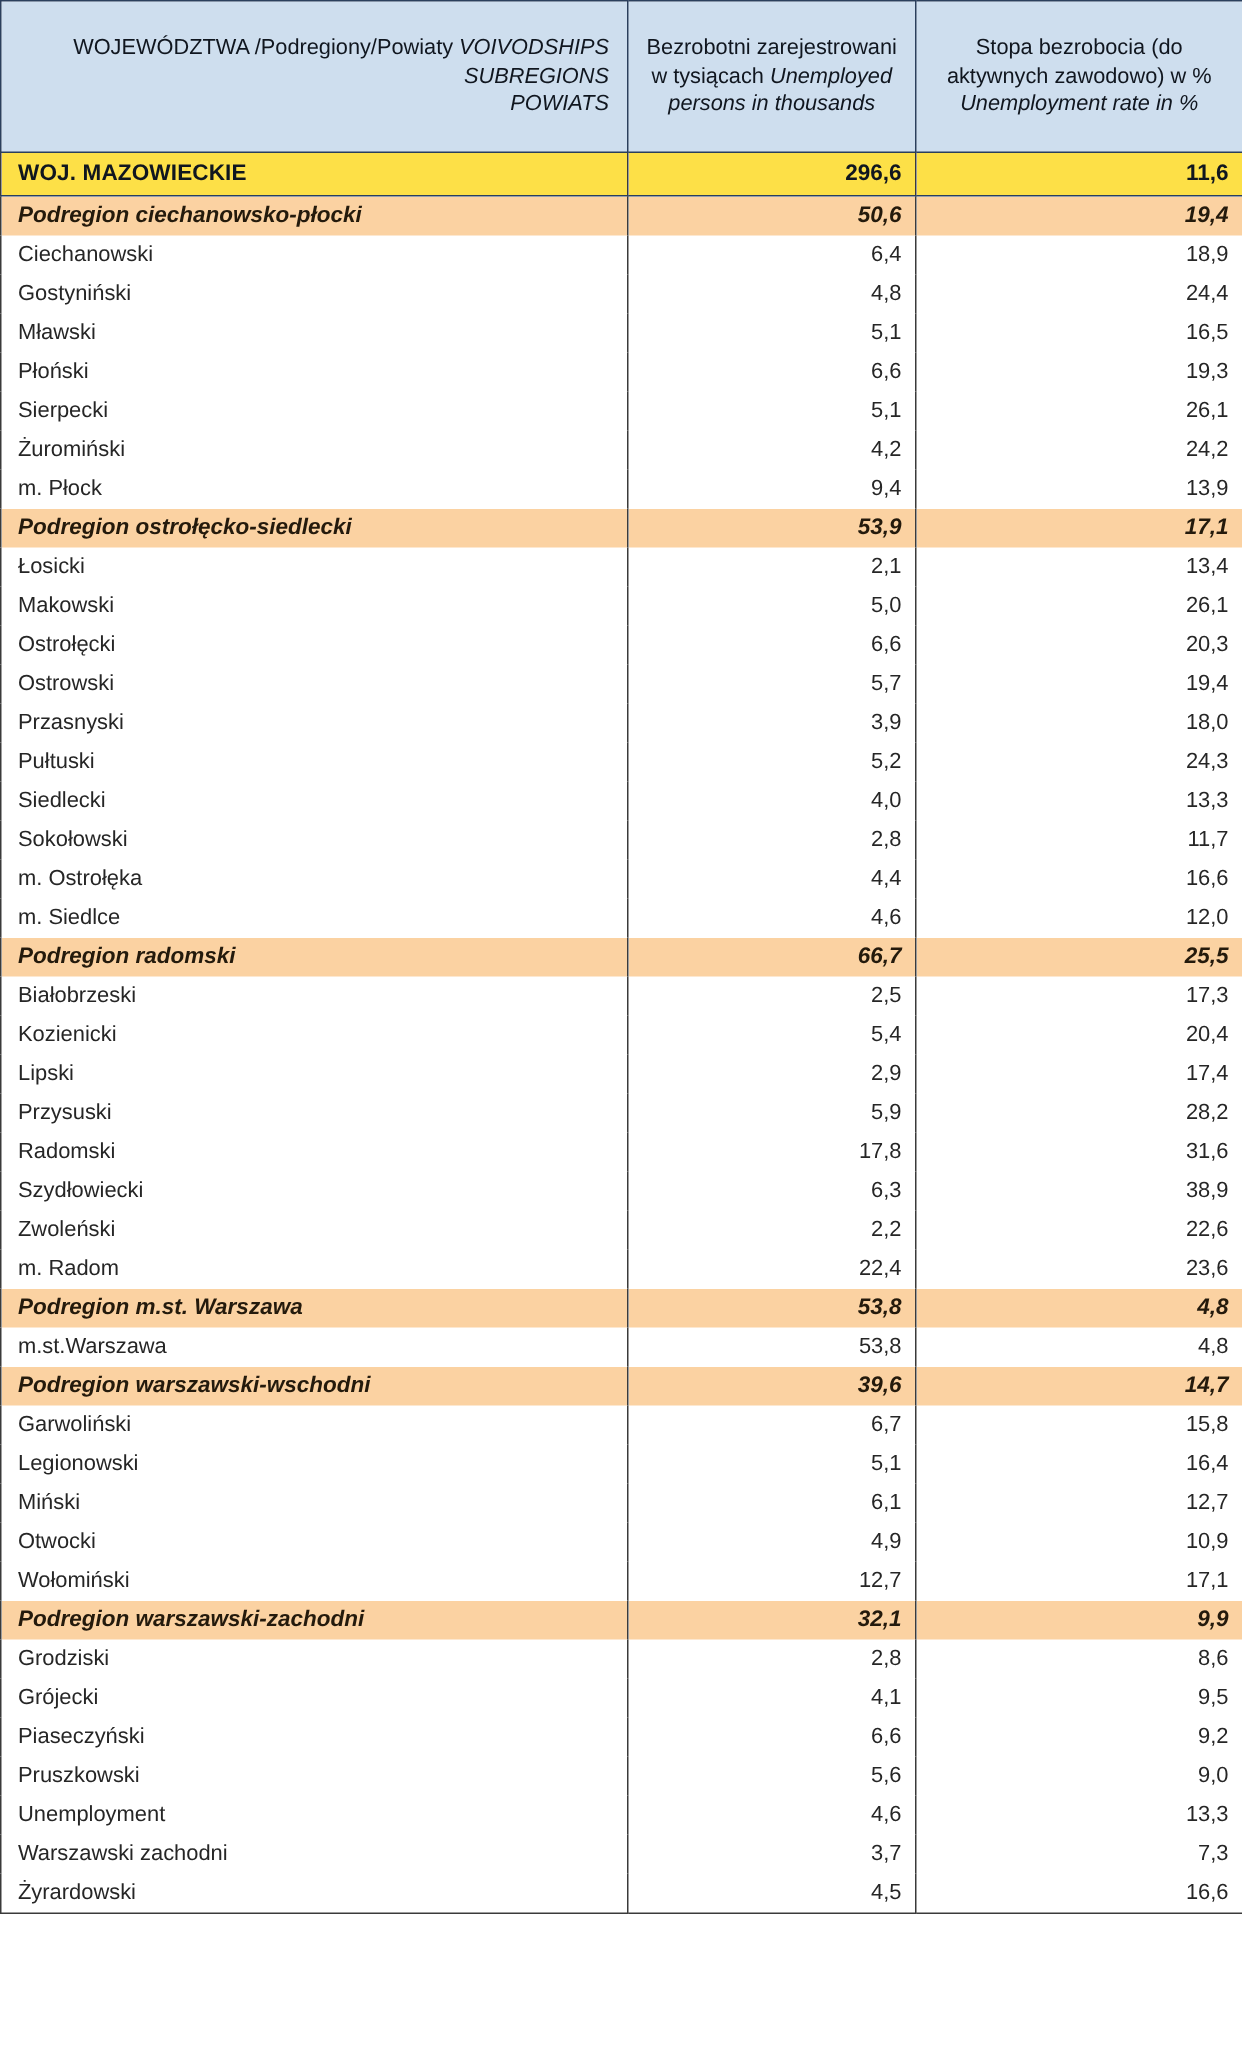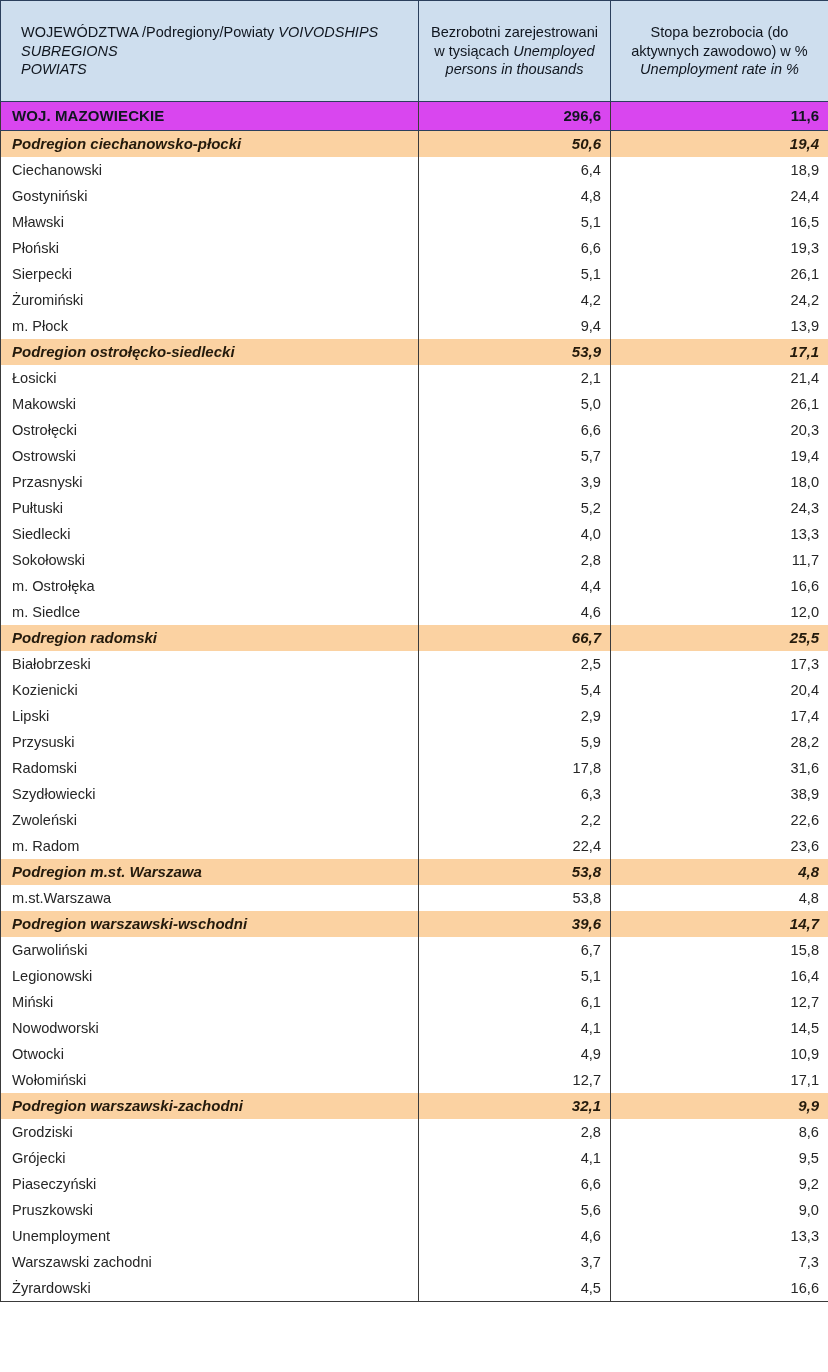--- a/index.html
+++ b/index.html
@@ -39,21 +39,21 @@
     border: 1.5px solid #2b3f5c;
     vertical-align: middle;
     font-weight: normal;
     font-size: 14.5px;
     line-height: 1.30;
     padding: 5px 8px;
     height: 90px;
     color: #10161f;
   }
   th.h-name {
-    text-align: left;
+    text-align: right;
     padding-left: 20px;
     padding-right: 12px;
   }
   th.h-val { }
   .ital { font-style: italic; }
 
   
   tbody td {
     height: 26px;
     padding: 0 8px;
@@ -63,21 +63,21 @@
     line-height: 26px;
     font-size: 14.6px;
     white-space: nowrap;
     overflow: hidden;
   }
   tbody td.name { text-align: left; padding-left: 11px; }
   tbody td.val  { text-align: right; padding-right: 9px; }
 
   
   tr.row-voiv td {
-    background: #d946ef;
+    background: #fde047;
     font-weight: bold;
     color: #10161f;
     border-top: 1.5px solid #2b3f5c;
     border-bottom: 1.5px solid #2b3f5c;
     height: 28px;
     line-height: 28px;
     font-size: 15px;
   }
   tr.row-voiv td.name { letter-spacing: 0.1px; }
 
@@ -174,21 +174,21 @@
           <td class="val">13,9</td>
         </tr>
         <tr class="row-sub">
           <td class="name">Podregion ostrołęcko-siedlecki</td>
           <td class="val">53,9</td>
           <td class="val">17,1</td>
         </tr>
         <tr class="row-pow">
           <td class="name">Łosicki</td>
           <td class="val">2,1</td>
-          <td class="val">21,4</td>
+          <td class="val">13,4</td>
         </tr>
         <tr class="row-pow">
           <td class="name">Makowski</td>
           <td class="val">5,0</td>
           <td class="val">26,1</td>
         </tr>
         <tr class="row-pow">
           <td class="name">Ostrołęcki</td>
           <td class="val">6,6</td>
           <td class="val">20,3</td>
@@ -297,25 +297,20 @@
           <td class="name">Legionowski</td>
           <td class="val">5,1</td>
           <td class="val">16,4</td>
         </tr>
         <tr class="row-pow">
           <td class="name">Miński</td>
           <td class="val">6,1</td>
           <td class="val">12,7</td>
         </tr>
         <tr class="row-pow">
-          <td class="name">Nowodworski</td>
-          <td class="val">4,1</td>
-          <td class="val">14,5</td>
-        </tr>
-        <tr class="row-pow">
           <td class="name">Otwocki</td>
           <td class="val">4,9</td>
           <td class="val">10,9</td>
         </tr>
         <tr class="row-pow">
           <td class="name">Wołomiński</td>
           <td class="val">12,7</td>
           <td class="val">17,1</td>
         </tr>
         <tr class="row-sub">

